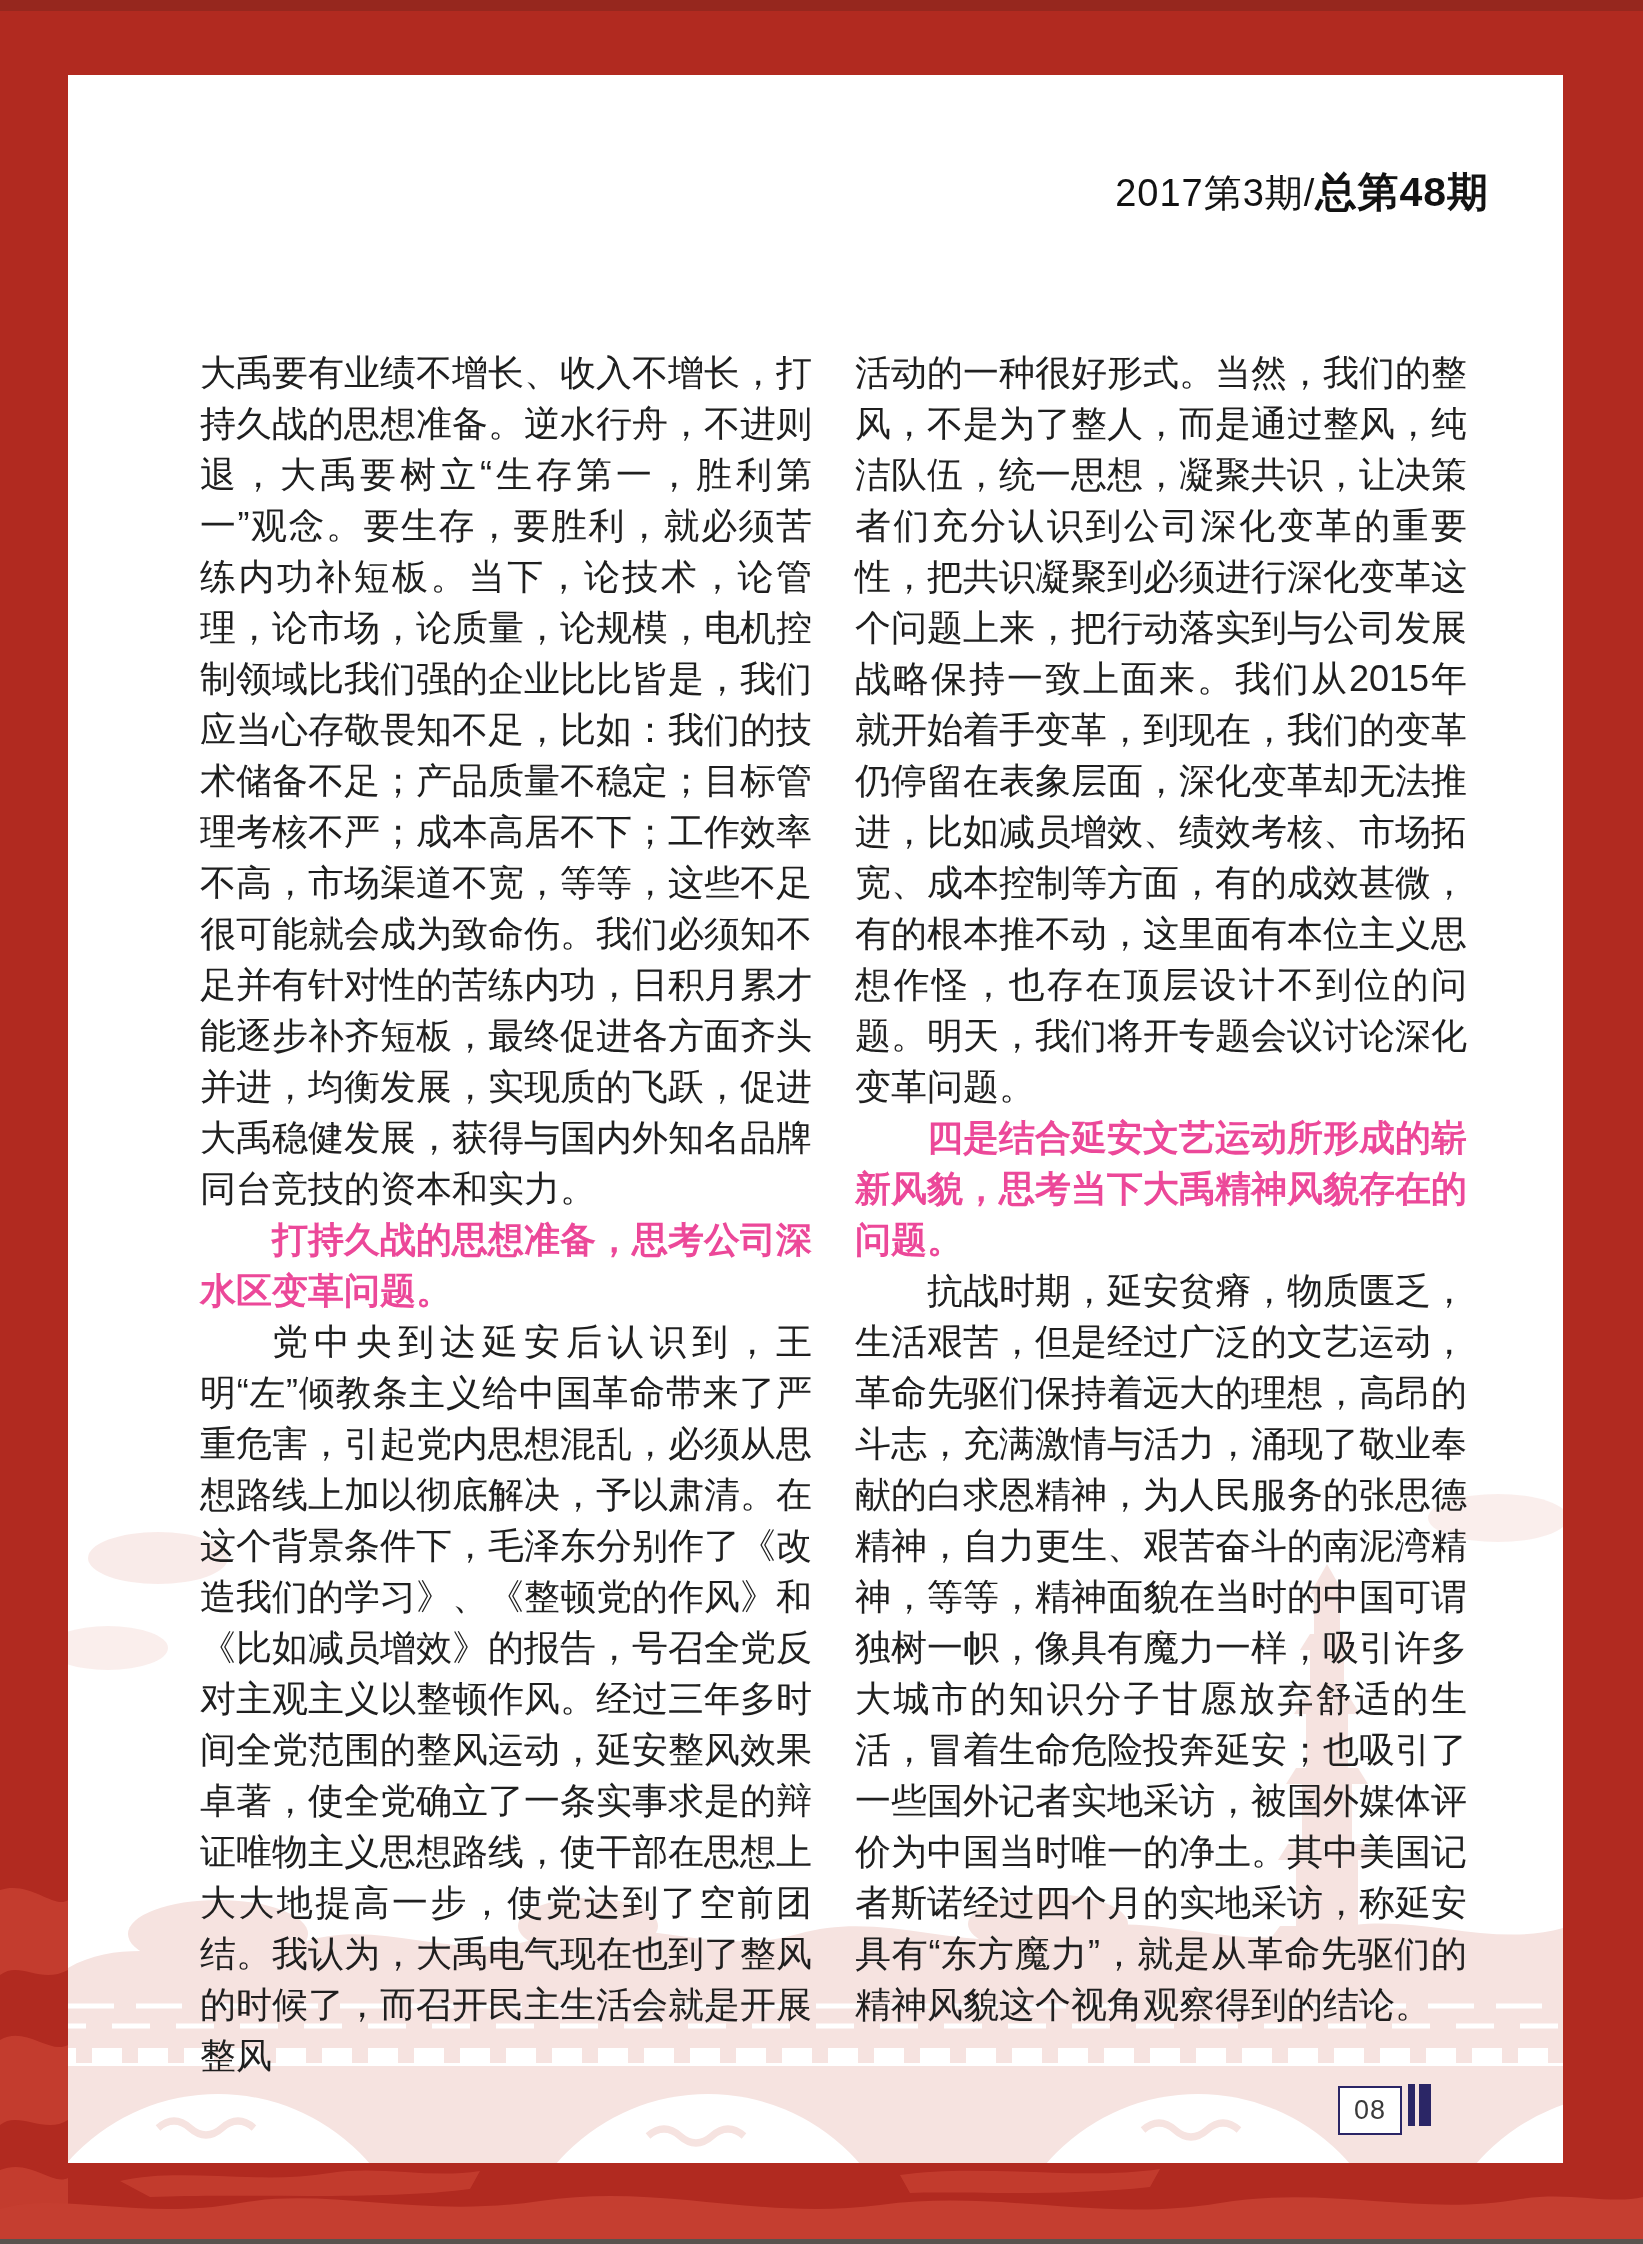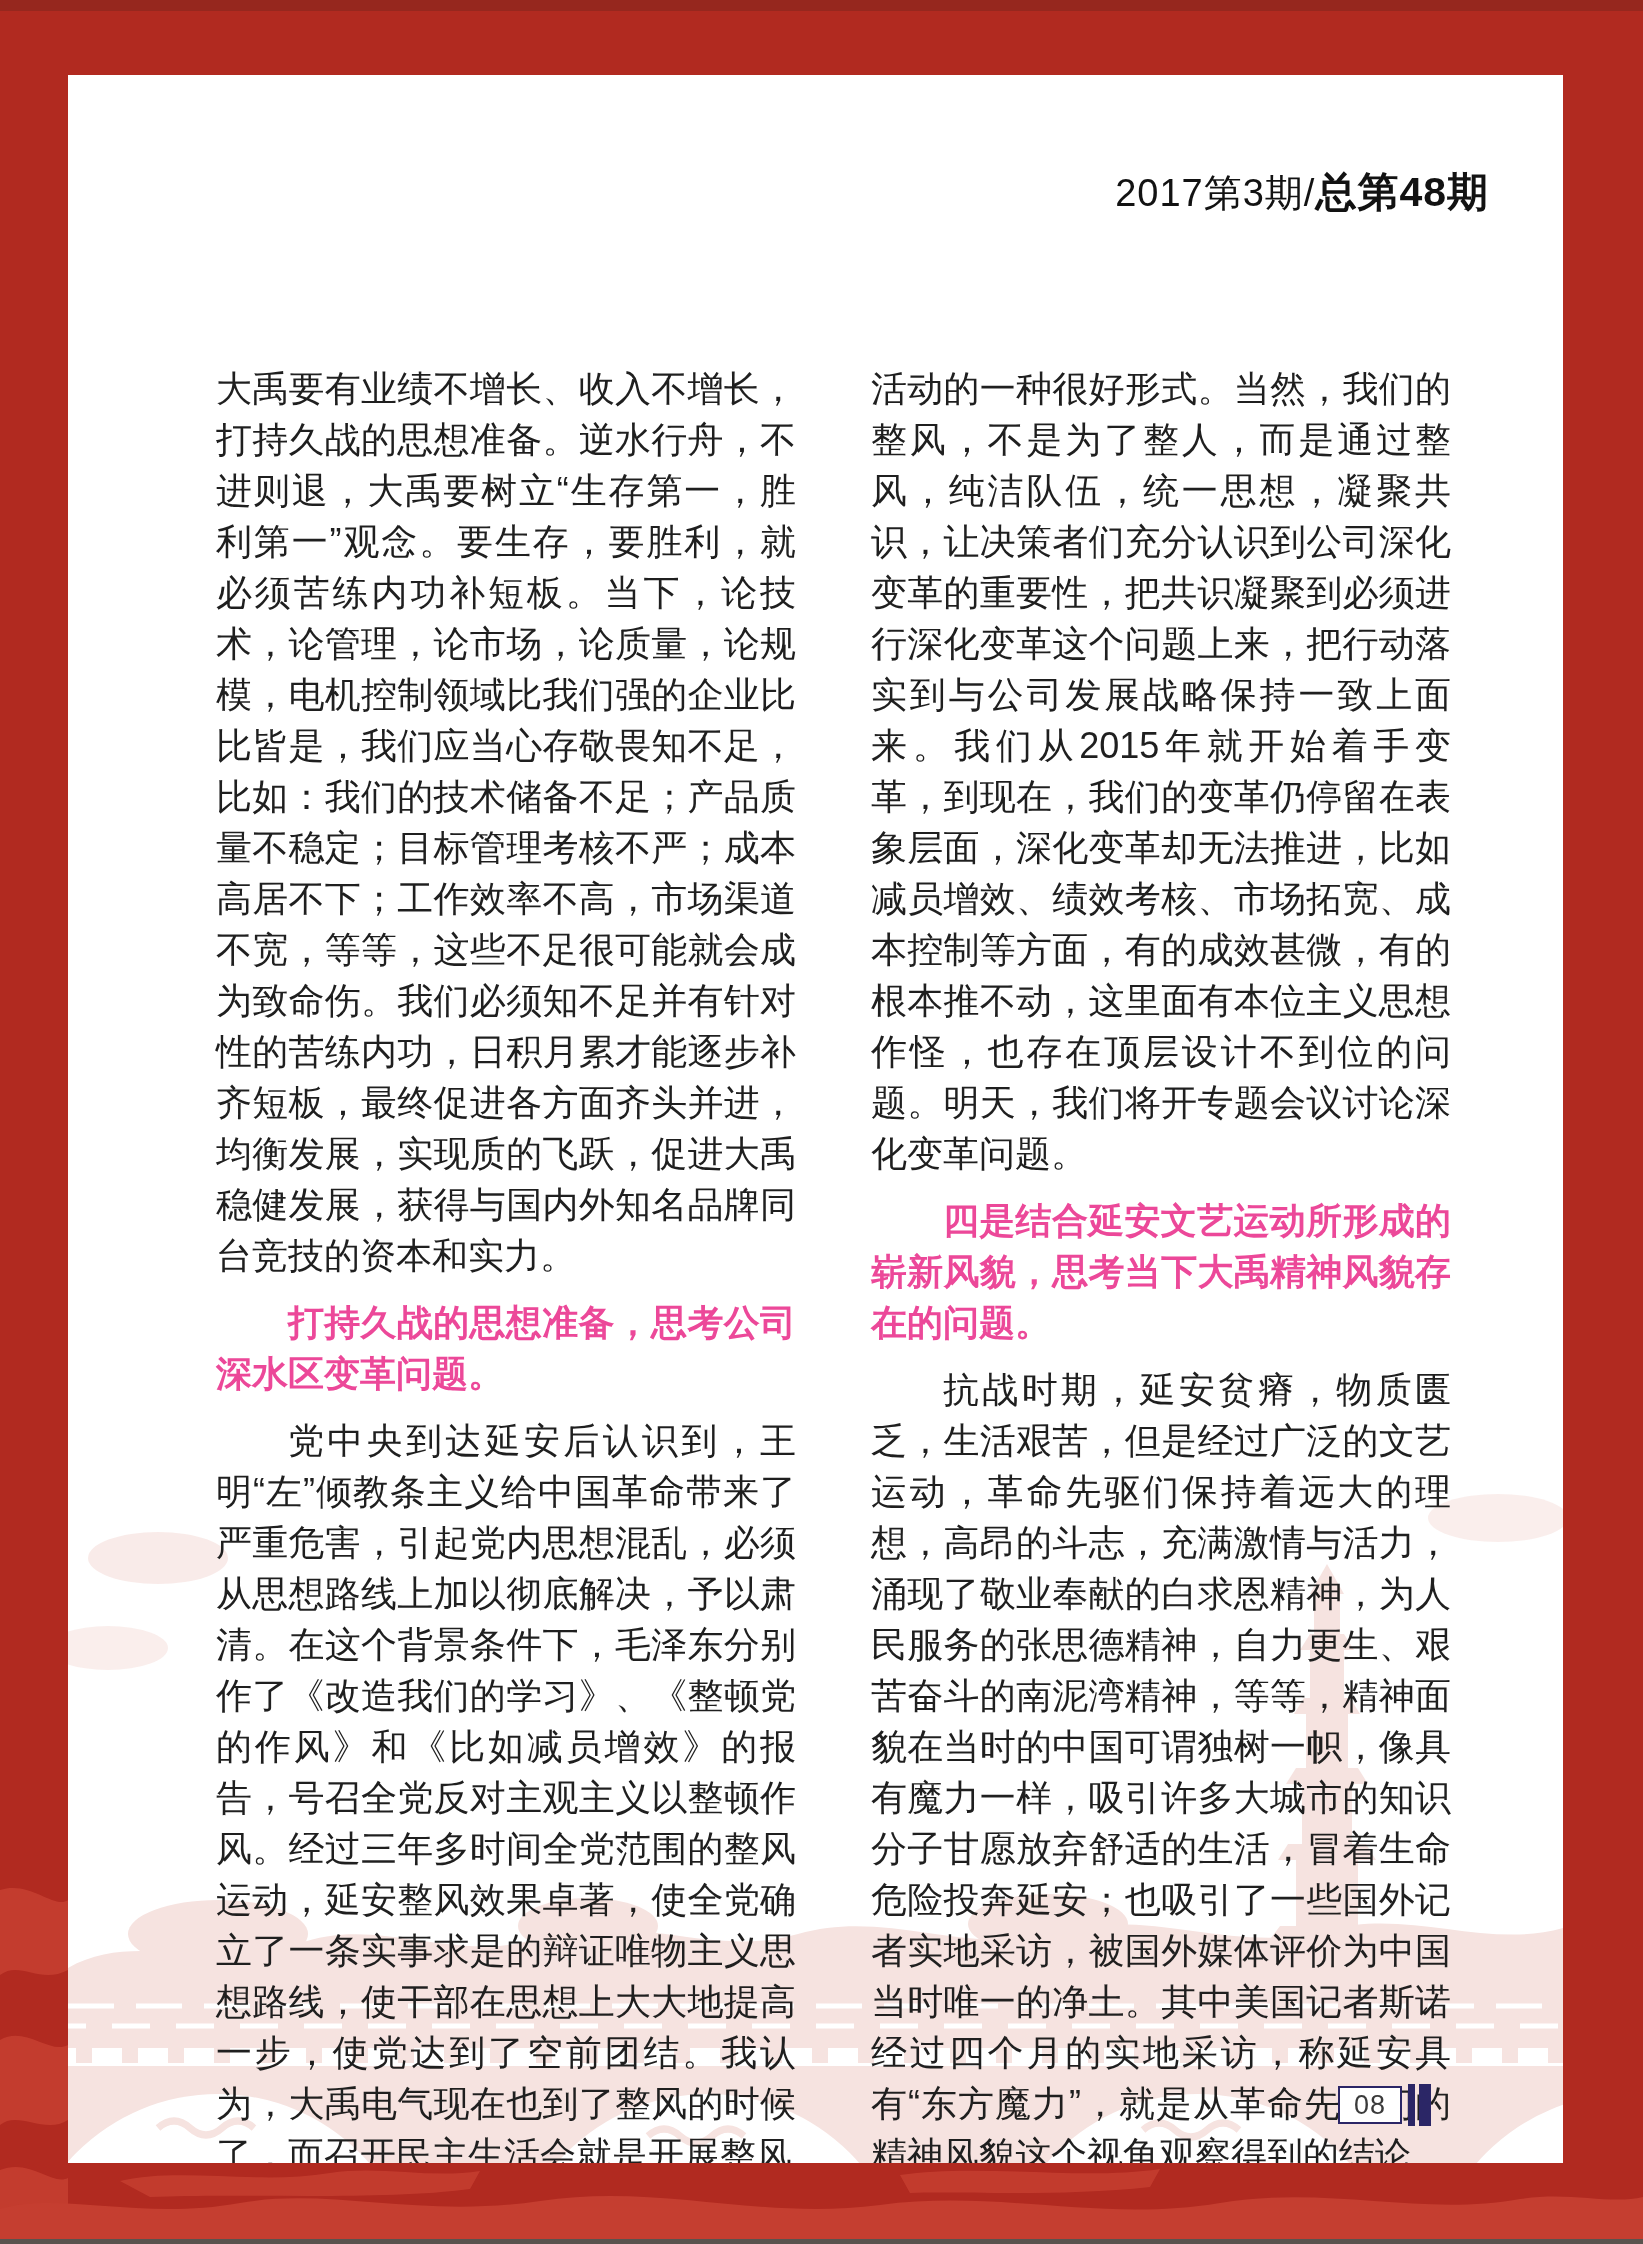--- a/index.html
+++ b/index.html
@@ -38,26 +38,26 @@
   .header .issue-bold{font-weight:bold;font-size:41px;margin-top:40px;}
   .columns{
     position:absolute;left:132px;top:272px;width:1267px;
     display:flex;gap:43px;
   }
   .col{
     width:612px;flex:0 0 612px;
     font-size:36px;line-height:51px;color:var(--ink);
     text-align:justify;text-justify:inter-ideograph;
   }
-  .para{margin:16px;padding:0;}
+  .para{margin:0;padding:0;}
   .para.indent{text-indent:2em;}
   .para.heading{font-weight:bold;color:#ec4899;}
   .pagenum-group{position:absolute;left:1270px;top:2009px;height:42px;}
   .pagenum-box{
-    position:absolute;left:0;top:2px;width:64px;height:38px;box-sizing:border-box;
+    position:absolute;left:0;top:2px;width:64px;height:49px;box-sizing:border-box;
     border:2px solid var(--navy);background:#fff;
     display:flex;align-items:center;justify-content:center;
     font-size:27px;color:#3a3a3a;letter-spacing:1px;
   }
   .pagenum-bar{position:absolute;top:0;height:42px;background:var(--navy);}
   .pagenum-bar.thin{left:70px;width:7px;}
   .pagenum-bar.thick{left:81px;width:12px;}
 </style>
 </head>
 <body>

